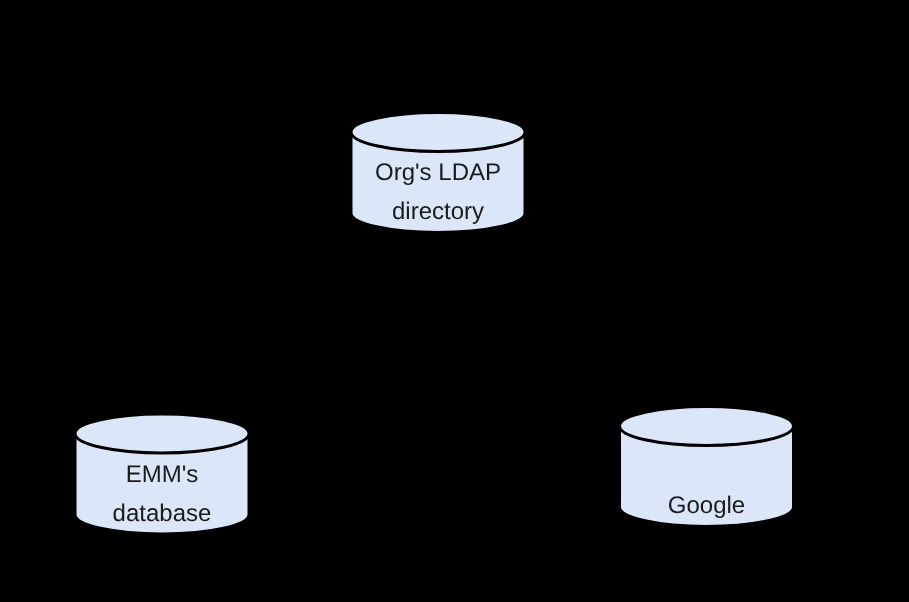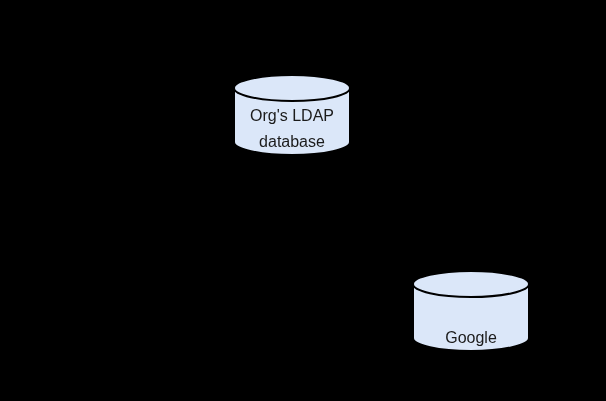--- a/index.html
+++ b/index.html
@@ -59,24 +59,34 @@
 
 <div class="diagram">
 
   <div class="node node-ldap">
     <svg class="cyl" viewBox="0 0 120 84">
       <path d="M2 15 L2 69 A58 13 0 0 0 118 69 L118 15" fill="#dbe7f9"></path>
       <ellipse cx="60" cy="15" rx="58" ry="13" fill="#dbe7f9"></ellipse>
     </svg>
     <div class="label">
       <div>Org's LDAP</div>
+      <div>directory</div>
+    </div>
+  </div>
+
+  <div class="node node-emm">
+    <svg class="cyl" viewBox="0 0 120 84">
+      <path d="M2 15 L2 69 A58 13 0 0 0 118 69 L118 15" fill="#dbe7f9"></path>
+      <ellipse cx="60" cy="15" rx="58" ry="13" fill="#dbe7f9"></ellipse>
+    </svg>
+    <div class="label">
+      <div>EMM's</div>
       <div>database</div>
     </div>
   </div>
-
 
   <div class="node node-google">
     <svg class="cyl" viewBox="0 0 120 84">
       <path d="M2 15 L2 69 A58 13 0 0 0 118 69 L118 15" fill="#dbe7f9"></path>
       <ellipse cx="60" cy="15" rx="58" ry="13" fill="#dbe7f9"></ellipse>
     </svg>
     <div class="label">
       <div>Google</div>
     </div>
   </div>

